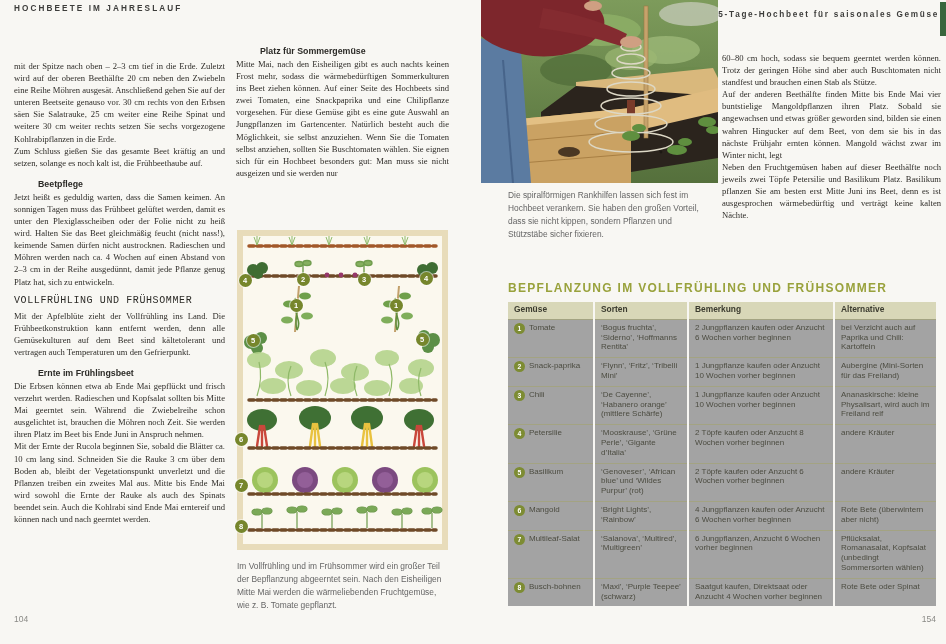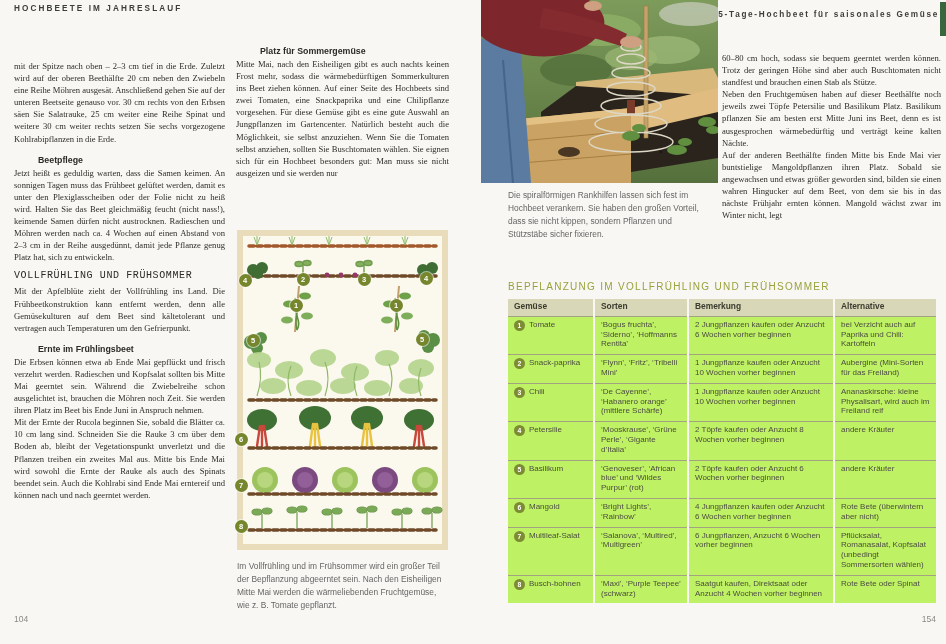--- a/index.html
+++ b/index.html
@@ -12,40 +12,41 @@
   .textcol p{margin:0;font-size:8.6px;line-height:12.1px;color:#2f2d29;text-align:justify;}
   .sub-head{font-family:"Liberation Sans",sans-serif;font-weight:bold;font-size:8.8px;margin:10px 0 2px;color:#2b2a26;padding-left:24px;}
   .sub-head.first{margin-top:0;}
   .section-head{font-family:Liberation Mono, monospace;font-weight:normal;font-size:10px;letter-spacing:0.6px;margin:7px 0 4px;color:#2b2a26;white-space:nowrap;}
   .caption{position:absolute;font-family:"Liberation Sans",sans-serif;font-size:8.4px;line-height:13px;color:#666;}
   .pagenum{position:absolute;font-family:"Liberation Sans",sans-serif;font-size:8.5px;color:#8a8a86;}
   .illu-wrap{position:absolute;left:237px;top:230px;width:211px;height:320px;}
   .ibadge{position:absolute;width:13px;height:13px;border-radius:50%;background:#76862c;color:#fff;font-family:"Liberation Sans",sans-serif;font-weight:bold;font-size:7.5px;line-height:13px;text-align:center;box-shadow:0 0 0 1px rgba(255,255,255,.55);}
   .photo-wrap{position:absolute;left:481px;top:0;width:237px;height:183px;}
   .tbl-wrap{position:absolute;left:508px;top:281px;width:428px;}
-  .tbl-title{font-family:"Liberation Sans",sans-serif;font-size:10px;font-weight:normal;letter-spacing:1.3px;color:#99a23c;margin:0 0 7px 0;white-space:nowrap;}
-  table.veg{border-collapse:collapse;width:428px;table-layout:fixed;background:#bef264;font-family:"Liberation Sans",sans-serif;font-size:8px;line-height:9.8px;color:#4c4c41;}
+  .tbl-title{font-family:"Liberation Sans",sans-serif;font-size:12px;font-weight:bold;letter-spacing:1.3px;color:#99a23c;margin:0 0 7px 0;white-space:nowrap;}
+  table.veg{border-collapse:collapse;width:428px;table-layout:fixed;background:#a3a3a3;font-family:"Liberation Sans",sans-serif;font-size:8px;line-height:9.8px;color:#4c4c41;}
   table.veg col.c1{width:86px;} table.veg col.c2{width:94px;} table.veg col.c3{width:146px;} table.veg col.c4{width:102px;}
   table.veg th{background:#d8d7b8;text-align:left;font-size:8.4px;color:#3b3b2f;padding:3px 6px 4px;font-weight:bold;}
   table.veg td{padding:3px 6px 5px;vertical-align:top;border-top:1px solid #a3a382;}
   table.veg td+td, table.veg th+th{border-left:2px solid #f8f7f3;}
   .vbadge{display:inline-block;width:11px;height:11px;border-radius:50%;background:#7d8c33;color:#fff;font-size:6.8px;line-height:11px;text-align:center;font-weight:bold;margin-right:4px;}
   .vname{display:inline-block;width:56px;vertical-align:top;}
 </style>
 </head>
 <body>
 
 <div class="spread">
 
   <div class="runhead runhead-left">HOCHBEETE IM JAHRESLAUF</div>
   <div class="runhead runhead-right">Das 365-Tage-Hochbeet für saisonales Gemüse</div>
   <div class="edge-tab"></div>
 
   <div class="textcol" style="left:14px;top:60px;width:211px;">
     <p>mit der Spitze nach oben – 2–3 cm tief in die Erde. Zuletzt wird auf der oberen Beethälfte 20 cm neben den Zwiebeln eine Reihe Möhren ausgesät. Anschließend gehen Sie auf der unteren Beetseite genauso vor. 30 cm rechts von den Erbsen säen Sie Salatrauke, 25 cm weiter eine Reihe Spinat und weitere 30 cm weiter rechts setzen Sie sechs vorgezogene Kohlrabipflanzen in die Erde.</p>
+    <p>Zum Schluss gießen Sie das gesamte Beet kräftig an und setzen, solange es noch kalt ist, die Frühbeethaube auf.</p>
     <div class="sub-head">Beetpflege</div>
     <p>Jetzt heißt es geduldig warten, dass die Samen keimen. An sonnigen Tagen muss das Frühbeet gelüftet werden, damit es unter den Plexiglasscheiben oder der Folie nicht zu heiß wird. Halten Sie das Beet gleichmäßig feucht (nicht nass!), keimende Samen dürfen nicht austrocknen. Radieschen und Möhren werden nach ca. 4 Wochen auf einen Abstand von 2–3 cm in der Reihe ausgedünnt, damit jede Pflanze genug Platz hat, sich zu entwickeln.</p>
     <div class="section-head">VOLLFRÜHLING UND FRÜHSOMMER</div>
     <p>Mit der Apfelblüte zieht der Vollfrühling ins Land. Die Frühbeetkonstruktion kann entfernt werden, denn alle Gemüsekulturen auf dem Beet sind kältetolerant und vertragen auch Temperaturen um den Gefrierpunkt.</p>
     <div class="sub-head">Ernte im Frühlingsbeet</div>
     <p>Die Erbsen können etwa ab Ende Mai gepflückt und frisch verzehrt werden. Radieschen und Kopfsalat sollten bis Mitte Mai geerntet sein. Während die Zwiebelreihe schon ausgelichtet ist, brauchen die Möhren noch Zeit. Sie werden ihren Platz im Beet bis Ende Juni in Anspruch nehmen.</p>
     <p>Mit der Ernte der Rucola beginnen Sie, sobald die Blätter ca. 10 cm lang sind. Schneiden Sie die Rauke 3 cm über dem Boden ab, bleibt der Vegetationspunkt unverletzt und die Pflanzen treiben ein zweites Mal aus. Mitte bis Ende Mai wird sowohl die Ernte der Rauke als auch des Spinats beendet sein. Auch die Kohlrabi sind Ende Mai erntereif und können nach und nach geerntet werden.</p>
   </div>
 
   <div class="textcol" style="left:236px;top:46px;width:213px;">
@@ -275,22 +276,22 @@
         <ellipse cx="150" cy="42" rx="11" ry="6" fill="#cf9f82"></ellipse>
         <ellipse cx="112" cy="6" rx="9" ry="5" fill="#cf9f82"></ellipse>
       </g>
     </svg>
   </div>
 
   <div class="caption" style="left:508px;top:189px;width:200px;">Die spiralförmigen Rankhilfen lassen sich fest im Hochbeet verankern. Sie haben den großen Vorteil, dass sie nicht kippen, sondern Pflanzen und Stützstäbe sicher fixieren.</div>
 
   <div class="textcol" style="left:722px;top:52px;width:219px;font-family:Liberation Serif, serif;">
     <p>60–80 cm hoch, sodass sie bequem geerntet werden können. Trotz der geringen Höhe sind aber auch Buschtomaten nicht standfest und brauchen einen Stab als Stütze.</p>
+    <p>Auf der anderen Beethälfte finden Mitte bis Ende Mai vier buntstielige Mangoldpflanzen ihren Platz. Sobald sie angewachsen und etwas größer geworden sind, bilden sie einen wahren Hingucker auf dem Beet, von dem sie bis in das nächste Frühjahr ernten können. Mangold wächst zwar im Winter nicht, legt</p>
     <p>Neben den Fruchtgemüsen haben auf dieser Beethälfte noch jeweils zwei Töpfe Petersilie und Basilikum Platz. Basilikum pflanzen Sie am besten erst Mitte Juni ins Beet, denn es ist ausgesprochen wärmebedürftig und verträgt keine kalten Nächte.</p>
-    <p>Auf der anderen Beethälfte finden Mitte bis Ende Mai vier buntstielige Mangoldpflanzen ihren Platz. Sobald sie angewachsen und etwas größer geworden sind, bilden sie einen wahren Hingucker auf dem Beet, von dem sie bis in das nächste Frühjahr ernten können. Mangold wächst zwar im Winter nicht, legt</p>
   </div>
 
   <div class="tbl-wrap">
     <div class="tbl-title">BEPFLANZUNG IM VOLLFRÜHLING UND FRÜHSOMMER</div>
     <table class="veg">
       <colgroup>
           <col class="c1">
           <col class="c2">
           <col class="c3">
           <col class="c4">

